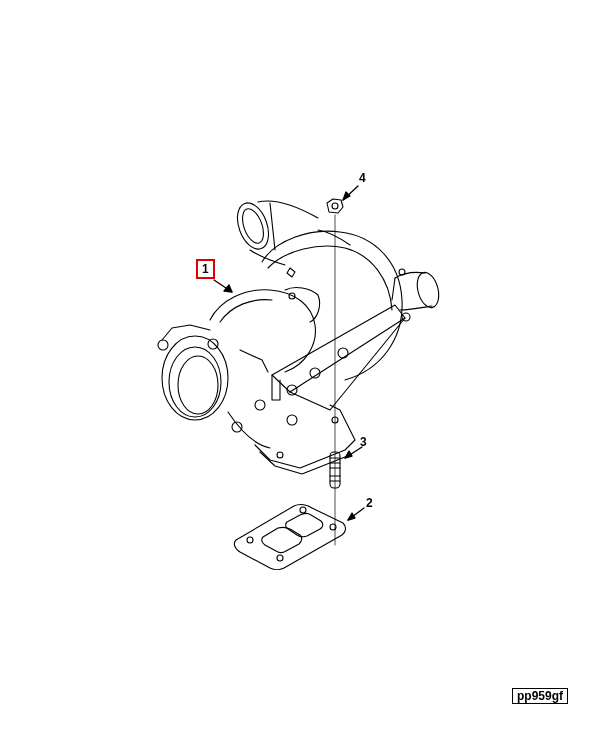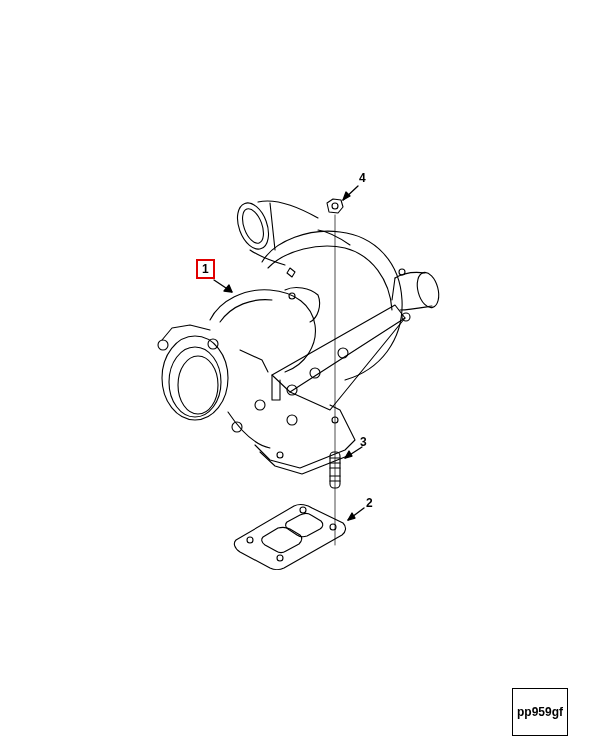--- a/index.html
+++ b/index.html
@@ -1,20 +1,20 @@
 <!DOCTYPE html>
 <html><head>
   <meta charset="utf-8">
   <style>
     html, body { margin:0; padding:0; background:#ffffff; }
     body { width:600px; height:738px; position:relative; overflow:hidden; font-family:"Liberation Sans", sans-serif; }
     .canvas { position:absolute; left:0; top:0; width:600px; height:738px; }
     .callout { position:absolute; font-weight:bold; font-size:12px; color:#000; font-family:"Liberation Sans", sans-serif; line-height:1; }
     .callout.highlight { border:2px solid #e00000; padding:2px 4px; background:#fff; }
-    .ref-id { position:absolute; left:512px; top:688px; border:1.5px solid #000; padding:16px 4px; font-size:12px; font-weight:bold; font-family:"Liberation Sans", sans-serif; background:#fff; }
+    .ref-id { position:absolute; left:512px; top:688px; border:1.5px solid #000; padding:0 4px; font-size:12px; font-weight:bold; font-family:"Liberation Sans", sans-serif; background:#fff; }
   </style>
 </head>
 <body>
 
 <svg class="canvas" viewBox="0 0 600 738" fill="none" stroke="#000" stroke-width="1.1" stroke-linejoin="round" stroke-linecap="round">
 
   <g>
     <ellipse cx="253" cy="226" rx="14" ry="24" transform="rotate(-20 253 226)"></ellipse>
     <ellipse cx="253" cy="226" rx="9" ry="18" transform="rotate(-20 253 226)"></ellipse>
     <path d="M258 202 C275 198 295 205 318 218"></path>

